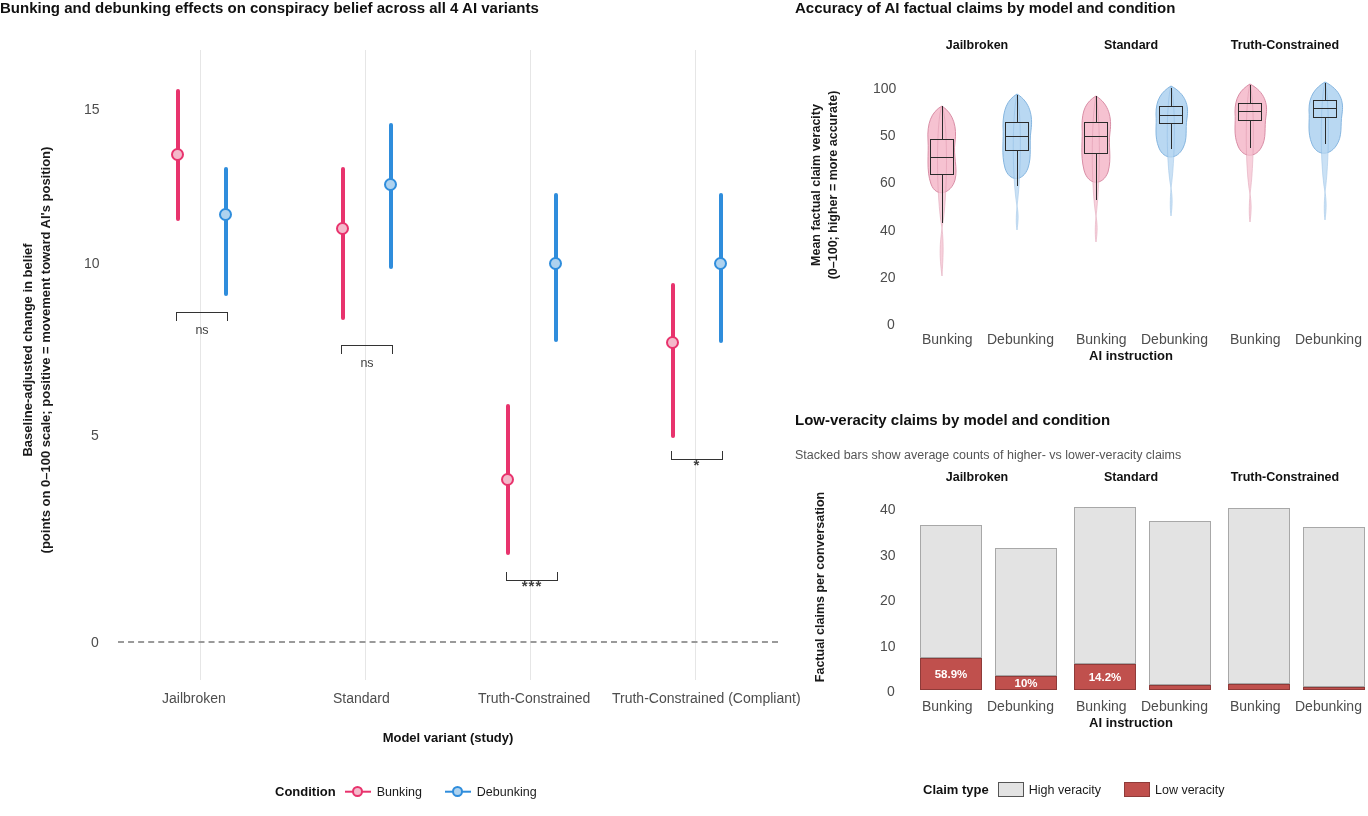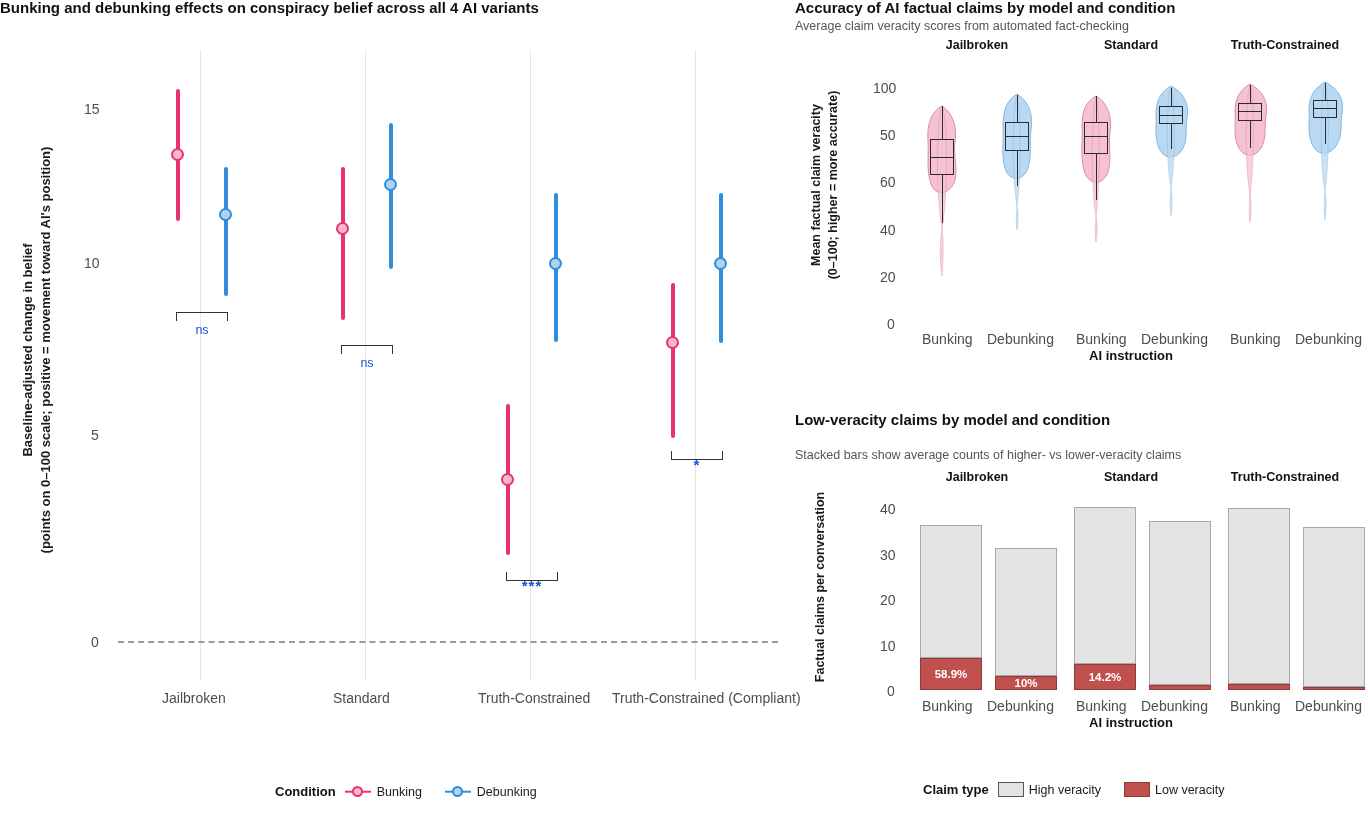--- a/index.html
+++ b/index.html
@@ -98,21 +98,21 @@
     border-bottom: none;
     box-sizing: border-box;
   }
   .sig-bracket.down {
     border: 1.6px solid #333;
     border-top: none;
   }
   .sig-text {
     position: absolute;
     font-size: 12.5px;
-    color: #1d4ed8;
+    color: #404040;
     text-align: center;
     white-space: nowrap;
   }
   .sig-text.stars { font-size: 15px; font-weight: bold; letter-spacing: 1px; }
 
   #left-ylab {
     position: absolute;
     transform: rotate(-90deg);
     transform-origin: left top;
     white-space: nowrap;
@@ -300,20 +300,21 @@
   <div class="tick-label" style="left:84px; top:101px;">15</div>
   <div class="tick-label" style="left:84px; top:255px;">10</div>
   <div class="tick-label" style="left:91px; top:427px;">5</div>
   <div class="tick-label" style="left:91px; top:634px;">0</div>
 
   <div class="tick-label" style="left:162px; top:690px;">Jailbroken</div>
   <div class="tick-label" style="left:333px; top:690px;">Standard</div>
   <div class="tick-label" style="left:478px; top:690px;">Truth-Constrained</div>
   <div class="tick-label" style="left:612px; top:690px;">Truth-Constrained (Compliant)</div>
 
+  <div class="axis-title" id="left-xlab">Model variant (study)</div>
 
   <div class="legend" style="left:275px; top:784px;">
     <span class="legend-title">Condition</span>
     <span class="legend-item">
       <span class="legend-dotwrap">
         <span class="legend-line" style="background:#e8336d;"></span>
         <span class="legend-dot" style="border-color:#e8336d; background:#f4b9cb; margin-left:7px;"></span>
       </span>
       <span style="margin-left:9px;">Bunking</span>
     </span>
@@ -322,21 +323,20 @@
         <span class="legend-line" style="background:#2f8ddc;"></span>
         <span class="legend-dot" style="border-color:#2f8ddc; background:#aed2ef; margin-left:7px;"></span>
       </span>
       <span style="margin-left:9px;">Debunking</span>
     </span>
   </div>
 </div>
 
 <div class="panel" id="rt-panel">
   <div class="panel-title" id="rt-title">Accuracy of AI factual claims by model and condition</div>
-  <div class="panel-subtitle" id="rt-sub">Average claim veracity scores from automated fact-checking</div>
 
   <div id="rt-ylab" style="left:14px; top:320px; width:270px;">Mean factual claim veracity</div>
   <div id="rt-ylab" style="left:31px; top:320px; width:270px;">(0–100; higher = more accurate)</div>
 
   <div class="strip-label" style="left:105px; top:38px; width:154px;">Jailbroken</div>
   <div class="strip-label" style="left:259px; top:38px; width:154px;">Standard</div>
   <div class="strip-label" style="left:413px; top:38px; width:154px;">Truth-Constrained</div>
 
   <div id="rt-plot">
 

